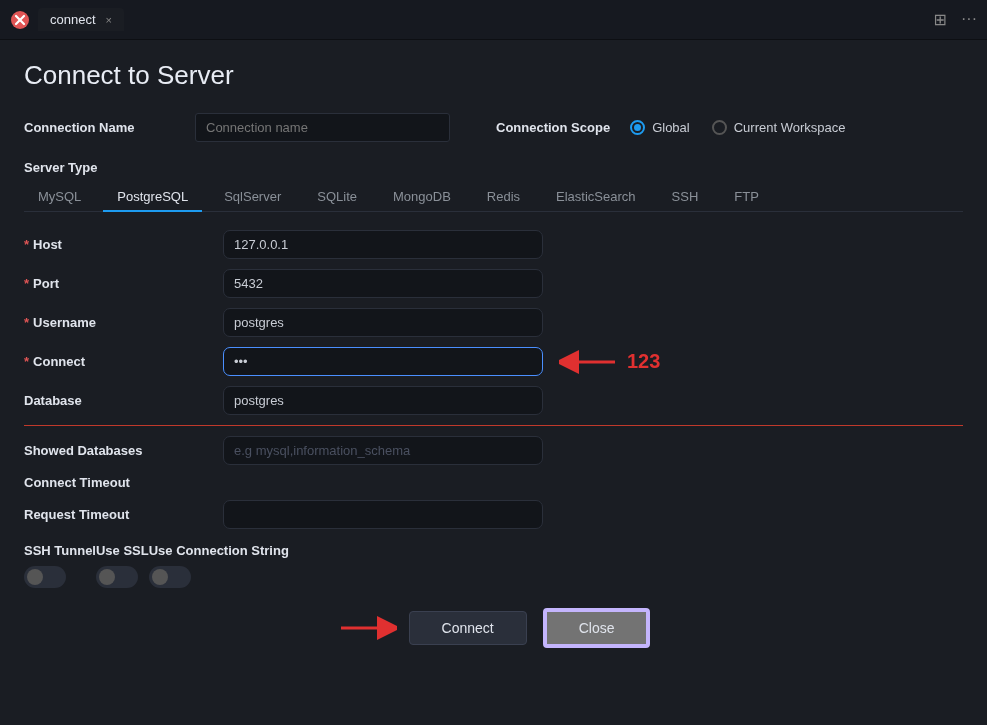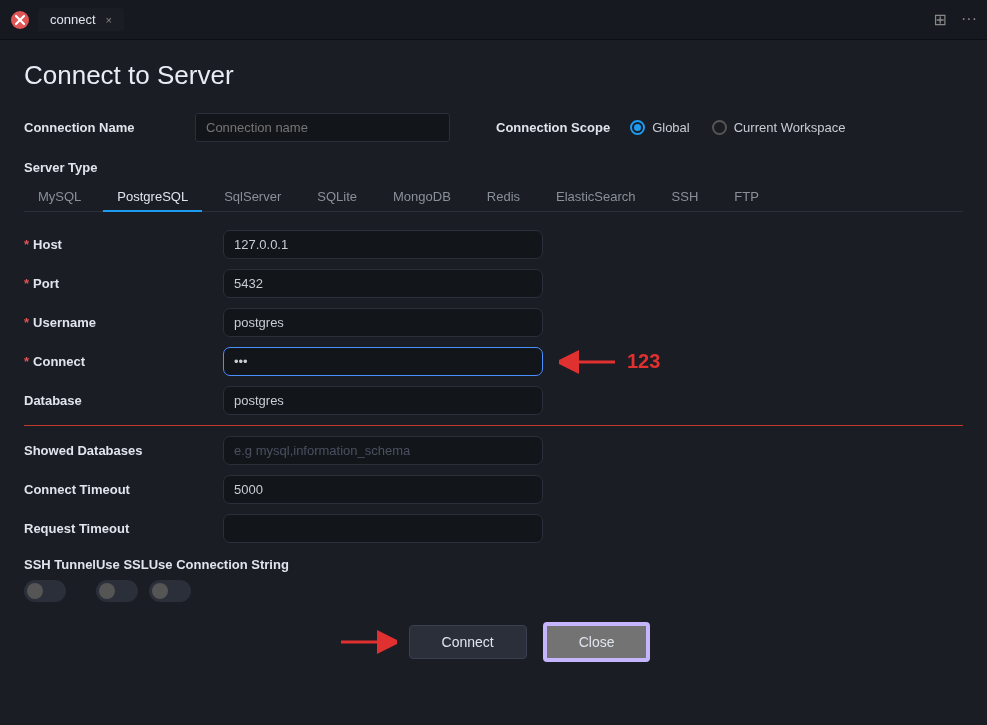--- a/index.html
+++ b/index.html
@@ -393,21 +393,20 @@
 
   <div class="divider-row"></div>
 
   <div class="form-row">
     <span class="field-label">Showed Databases</span>
     <input class="field-input" type="text" placeholder="e.g mysql,information_schema" value="" style="">
   </div>
 
   <div class="form-row">
     <span class="field-label">Connect Timeout</span>
-    <input class="field-input" type="text" value="5000" style="">
   </div>
 
   <div class="form-row">
     <span class="field-label">Request Timeout</span>
     <input class="field-input" type="text" value="" style="">
   </div>
 
   <div class="toggles-row">
     <div class="toggle-group">
       <span class="toggle-label">SSH Tunnel</span>

